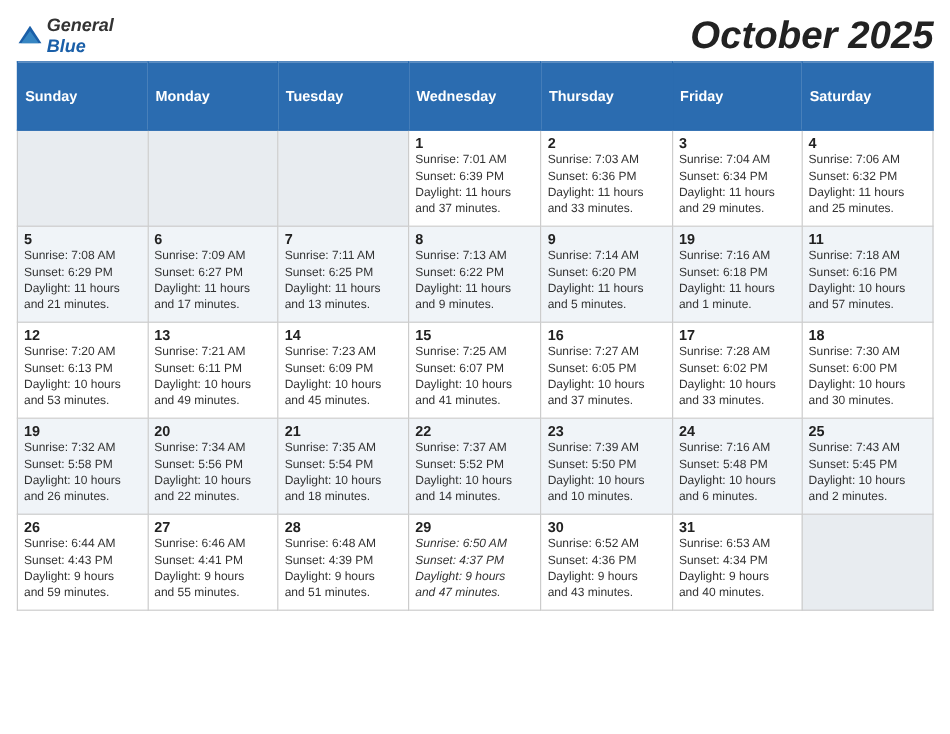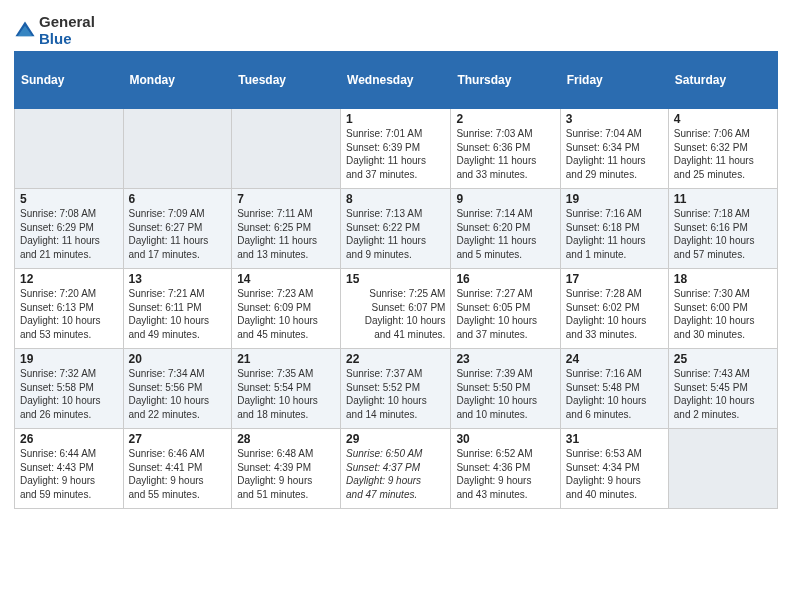--- a/index.html
+++ b/index.html
@@ -14,20 +14,21 @@
       width: 792px;
       height: 612px;
       background: #fff;
       padding: 10px 14px 10px 14px;
     }
     .header {
       display: flex;
       justify-content: space-between;
       align-items: flex-end;
       margin-bottom: 4px;
+      font-style: italic;
     }
     .logo {
       display: flex;
       align-items: center;
       margin-top: 4px;
     }
     .logo-text {
       display: flex;
       flex-direction: column;
       line-height: 1.1;
@@ -111,20 +112,21 @@
       <svg class="logo-icon" viewBox="0 0 30 30">
         <polygon points="15,2 28,22 2,22" fill="#1a5fa8"></polygon>
         <polygon points="15,8 25,22 5,22" fill="#4a9fd4" opacity="0.6"></polygon>
       </svg>
       <div class="logo-text">
         <span class="logo-general">General</span>
         <span class="logo-blue">Blue</span>
       </div>
     </div>
     <div class="title-block">
+      <div class="month-title">October 2025</div>
     </div>
   </div>
 
   <table class="calendar">
     <thead>
       <tr>
         <th>Sunday</th>
         <th>Monday</th>
         <th>Tuesday</th>
         <th>Wednesday</th>
@@ -235,21 +237,21 @@
           </td>
           <td>
             <div class="day-num">14</div>
             <div class="day-info" style="white-space: pre-line;">Sunrise: 7:23 AM
 Sunset: 6:09 PM
 Daylight: 10 hours
 and 45 minutes.</div>
           </td>
           <td>
             <div class="day-num">15</div>
-            <div class="day-info" style="white-space: pre-line; text-align: right;">Sunrise: 7:25 AM
+            <div class="day-info" style="white-space: pre-line;">Sunrise: 7:25 AM
 Sunset: 6:07 PM
 Daylight: 10 hours
 and 41 minutes.</div>
           </td>
           <td>
             <div class="day-num">16</div>
             <div class="day-info" style="white-space: pre-line;">Sunrise: 7:27 AM
 Sunset: 6:05 PM
 Daylight: 10 hours
 and 37 minutes.</div>

